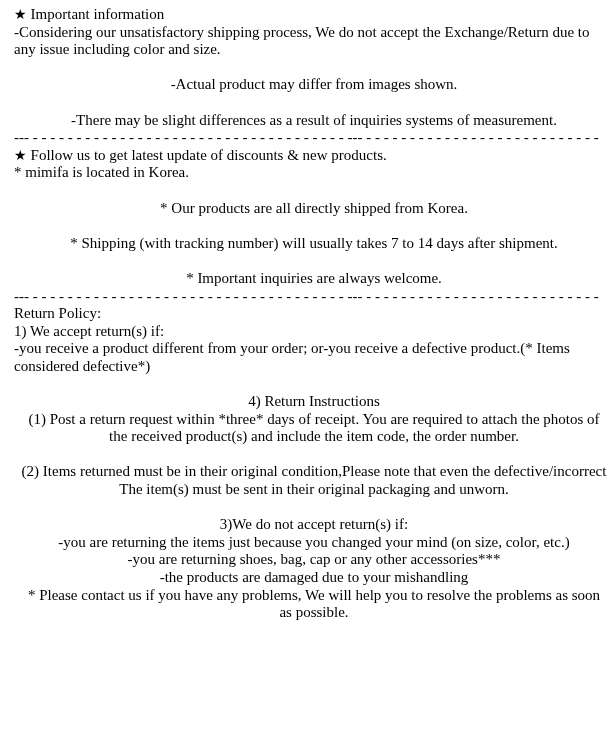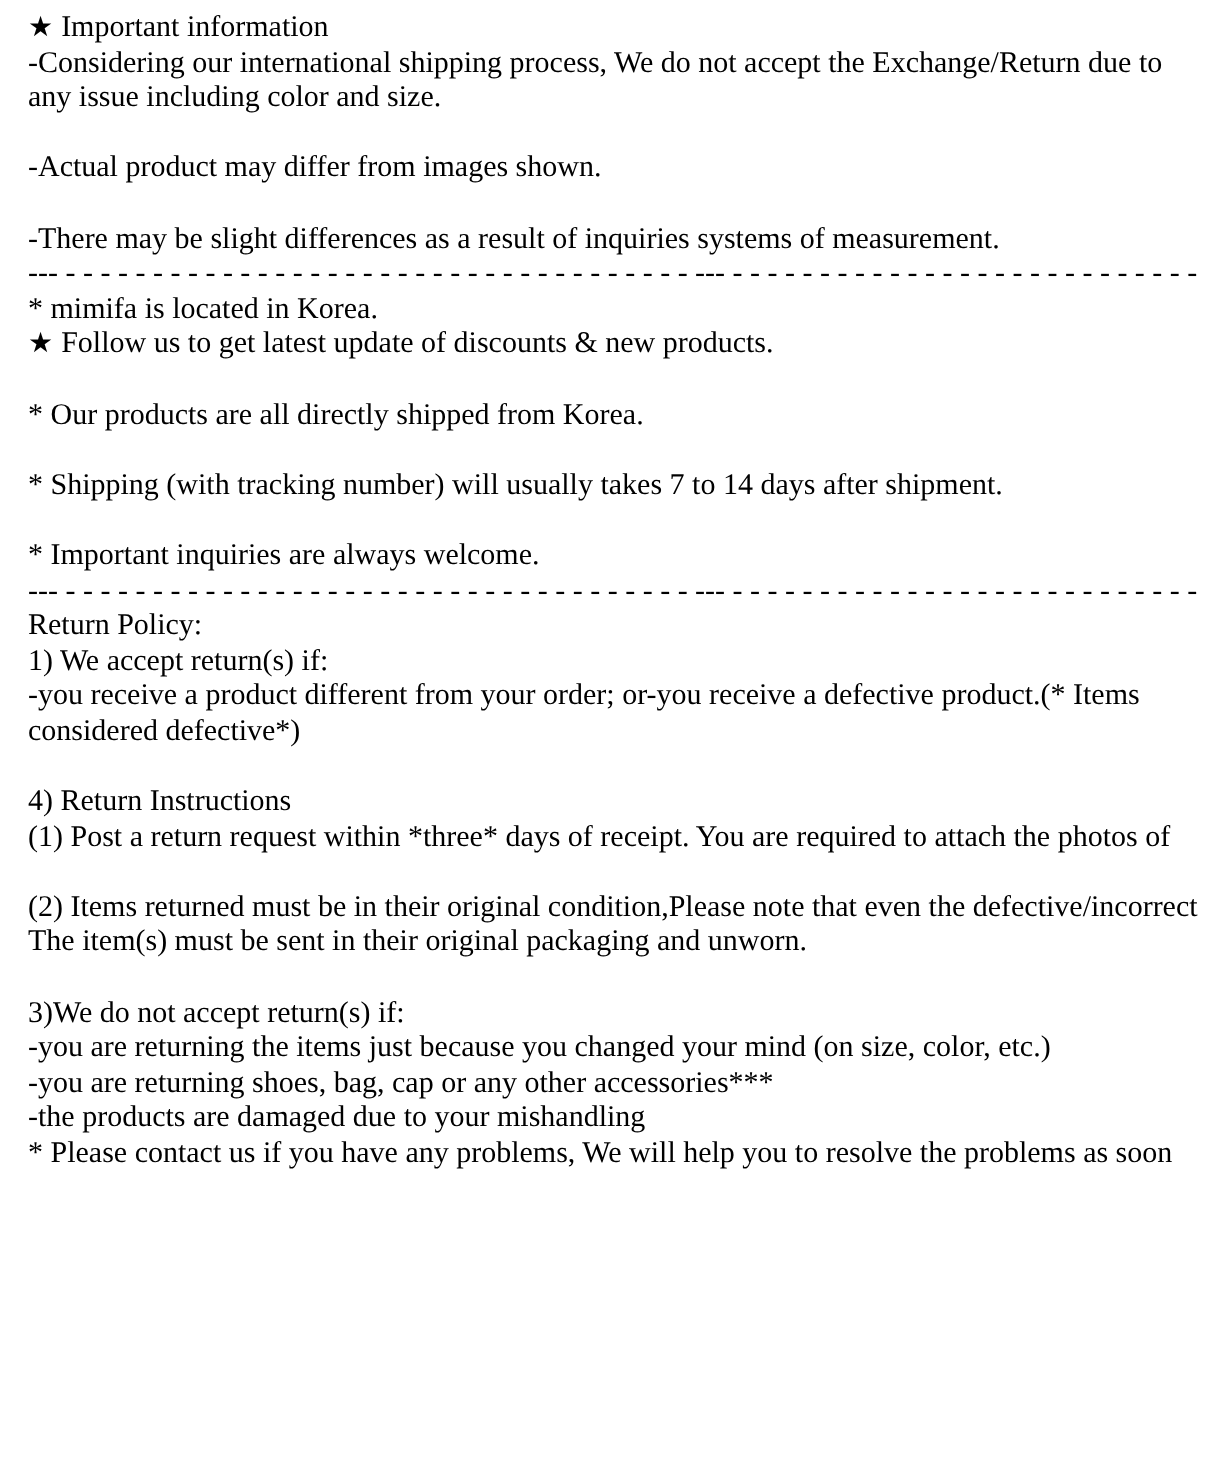--- a/index.html
+++ b/index.html
@@ -23,56 +23,57 @@
     color: #000000;
     overflow: hidden;
   }
   .ln {
     white-space: pre;
     height: 17.6px;
     overflow: visible;
   }
   .gap-above {
     margin-top: 17.6px;
+    text-align: center;
   }
   .star {
     display: inline-block;
     margin-right: 4px;
     font-family: "DejaVu Sans", "DejaVu Serif", serif;
     font-size: 14px;
   }
   .divider {
     letter-spacing: 0;
   }
 </style>
 </head>
 <body>
 
 <div class="page">
 
   <section>
     <div>
       <div class="ln"><span class="star">★</span><span>Important information</span></div>
-      <div class="ln">-Considering our international shipping process, We do not accept the Exchange/Return due to</div>
+      <div class="ln">-Considering our unsatisfactory shipping process, We do not accept the Exchange/Return due to</div>
       <div class="ln">any issue including color and size.</div>
     </div>
     <div class="gap-above">
       <div class="ln">-Actual product may differ from images shown.</div>
     </div>
     <div class="gap-above">
       <div class="ln">-There may be slight differences as a result of inquiries systems of measurement.</div>
     </div>
   </section>
 
   <div class="ln divider">--- - - - - - - - - - - - - - - - - - - - - - - - - - - - - - - - - - - - - --- - - - - - - - - - - - - - - - - - - - - - - - - - - -</div>
 
   <section>
     <div>
+      <div class="ln"><span class="star">★</span><span>Follow us to get latest update of discounts &amp; new products.</span></div>
       <div class="ln">* mimifa is located in Korea.</div>
-      <div class="ln"><span class="star">★</span><span>Follow us to get latest update of discounts &amp; new products.</span></div>
     </div>
     <div class="gap-above">
       <div class="ln">* Our products are all directly shipped from Korea.</div>
     </div>
     <div class="gap-above">
       <div class="ln">* Shipping (with tracking number) will usually takes 7 to 14 days after shipment.</div>
     </div>
     <div class="gap-above">
       <div class="ln">* Important inquiries are always welcome.</div>
     </div>
@@ -83,27 +84,29 @@
   <section>
     <div>
       <div class="ln">Return Policy:</div>
       <div class="ln">1) We accept return(s) if:</div>
       <div class="ln">-you receive a product different from your order; or-you receive a defective product.(* Items</div>
       <div class="ln">considered defective*)</div>
     </div>
     <div class="gap-above">
       <div class="ln">4) Return Instructions</div>
       <div class="ln">(1) Post a return request within *three* days of receipt. You are required to attach the photos of</div>
+      <div class="ln">the received product(s) and include the item code, the order number.</div>
     </div>
     <div class="gap-above">
       <div class="ln">(2) Items returned must be in their original condition,Please note that even the defective/incorrect</div>
       <div class="ln">The item(s) must be sent in their original packaging and unworn.</div>
     </div>
     <div class="gap-above">
       <div class="ln">3)We do not accept return(s) if:</div>
       <div class="ln">-you are returning the items just because you changed your mind (on size, color, etc.)</div>
       <div class="ln">-you are returning shoes, bag, cap or any other accessories***</div>
       <div class="ln">-the products are damaged due to your mishandling</div>
       <div class="ln">* Please contact us if you have any problems, We will help you to resolve the problems as soon</div>
+      <div class="ln">as possible.</div>
     </div>
   </section>
 
 </div>
 
 </body></html>

